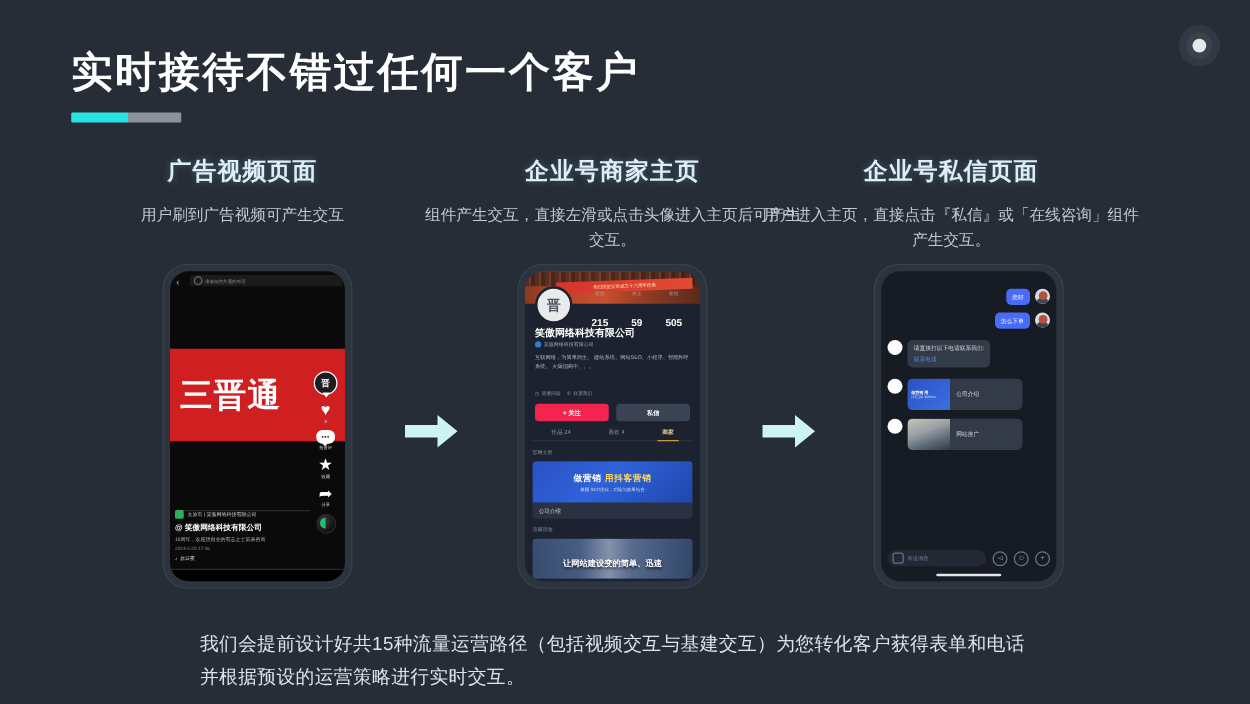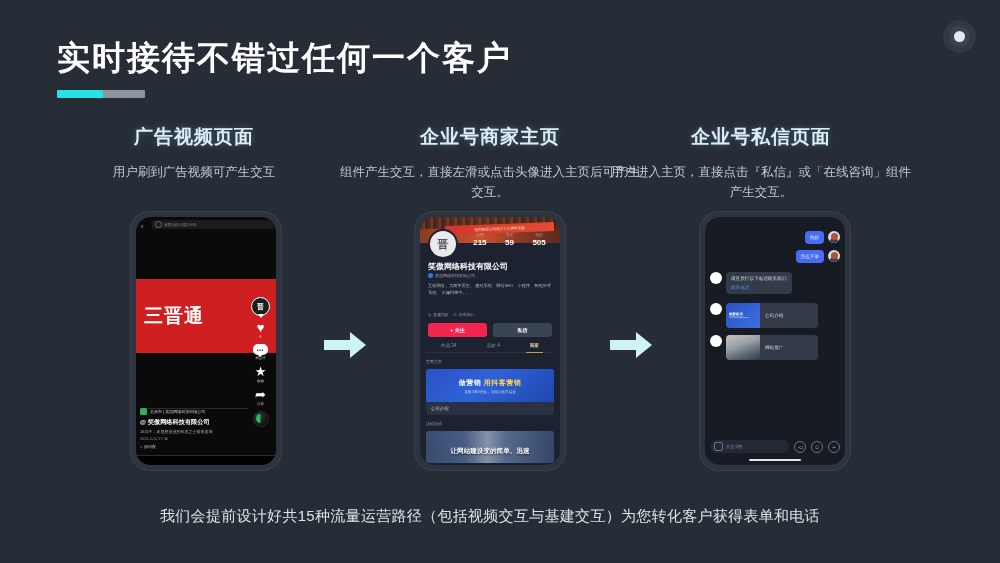--- a/index.html
+++ b/index.html
@@ -90,21 +90,21 @@
   .v-chevron{
     position:absolute;top:6px;left:5px;font-size:7px;color:#c9c9c9;line-height:1;
   }
   .v-red{
     position:absolute;left:0;right:0;top:62px;height:74px;
     background:#cf1f20;
     display:flex;align-items:center;justify-content:flex-start;
     padding-left:8px;box-sizing:border-box;
   }
   .v-red .bigtext{
-    font-size:19px;font-weight:900;color:#ffffff;letter-spacing:1px;
+    font-size:26px;font-weight:900;color:#ffffff;letter-spacing:1px;
     font-family:"DejaVu Sans",sans-serif;
   }
   .v-rail{
     position:absolute;right:3px;top:80px;width:25px;
     display:flex;flex-direction:column;align-items:center;gap:5px;
   }
   .v-rail .av{
     width:17px;height:17px;border-radius:50%;
     background:#1d1d1d;border:1px solid #ffffff;
     display:flex;align-items:center;justify-content:center;
@@ -181,21 +181,21 @@
   .h-avatar{
     position:absolute;left:8px;top:12px;width:26px;height:26px;border-radius:50%;
     background:#e9eaec;border:2px solid #1c2230;
     display:flex;align-items:center;justify-content:center;
     font-size:11px;font-weight:700;color:#4d5360;
   }
   .h-stats{
     position:absolute;left:44px;right:5px;top:15px;
     display:flex;justify-content:space-around;
   }
-  .h-stat{display:flex;flex-direction:column;align-items:center;}
+  .h-stat{display:flex;flex-direction:column;align-items:center;gap:16px;}
   .h-stat .k{font-size:3.8px;color:#9aa2b0;margin-bottom:1px;}
   .h-stat .v{font-size:8px;font-weight:700;color:#ffffff;}
   .h-name{
     position:absolute;left:8px;top:44px;font-size:8px;font-weight:700;color:#fff;
     white-space:nowrap;
   }
   .h-verify{
     position:absolute;left:8px;top:56px;display:flex;align-items:center;gap:2px;
   }
   .h-verify .badge{
@@ -576,15 +576,16 @@
         <div class="rbtn">☺</div>
         <div class="rbtn">＋</div>
       </div>
 
       <div class="c-home"></div>
     </div>
   </div>
 
   <div class="footer">
     <div>我们会提前设计好共15种流量运营路径（包括视频交互与基建交互）为您转化客户获得表单和电话</div>
+    <div>并根据预设的运营策略进行实时交互。</div>
   </div>
 
 </div>
 
 </body></html>

